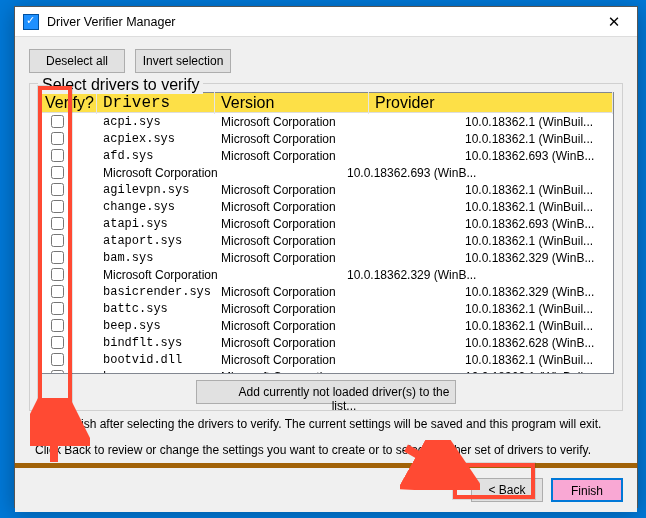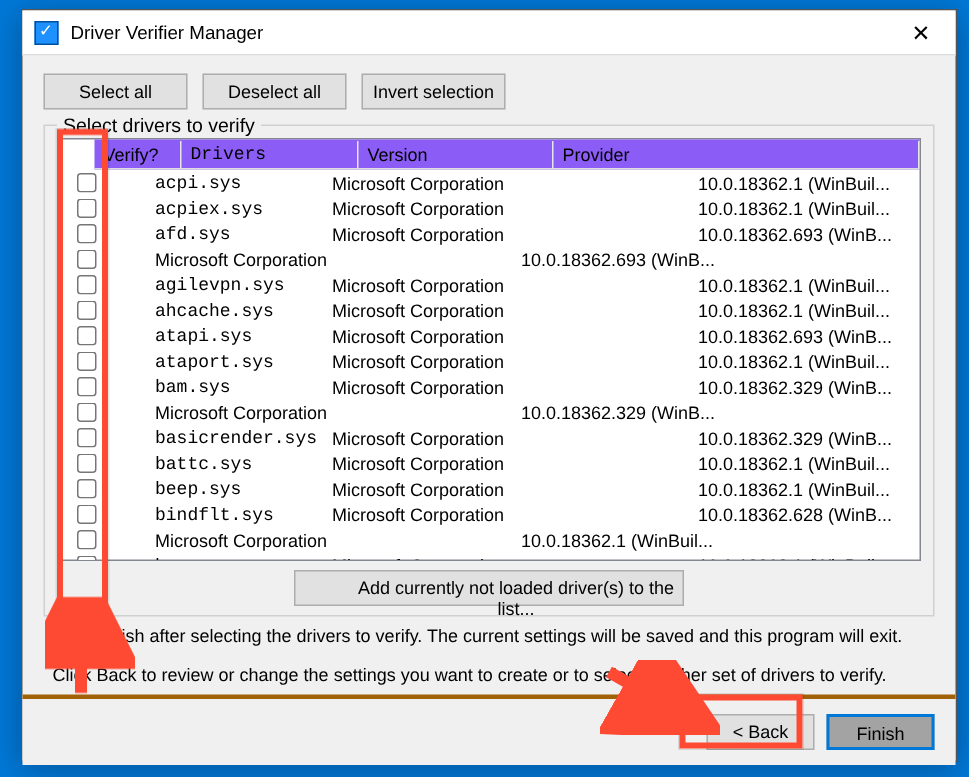--- a/index.html
+++ b/index.html
@@ -76,37 +76,36 @@
     flex: 1;
     display: flex;
     flex-direction: column;
     position: relative;
   }
   .groupbox-label {
     position: absolute;
     top: -8px; left: 8px;
     background: #f0f0f0;
     padding: 0 4px;
-    font-size: 13px;
+    font-size: 16px;
   }
   .list-wrap {
     background: #fff;
     border: 1px solid #828790;
     height: 282px;
     display: flex;
     flex-direction: column;
   }
   .list-header {
     display: flex;
-    background: #8b5cf6;
+    background: #fde047;
     border-bottom: 1px solid #ddd;
-    font-size: 12px;
+    font-size: 16px;
     height: 20px;
     align-items: center;
-    margin-left: 24px;
   }
   .col-hdr { padding: 2px 6px; border-right: 1px solid #e5e5e5; white-space: nowrap; overflow: hidden; }
   .list-body {
     overflow-y: scroll;
     overflow-x: hidden;
     flex: 1;
   }
   .row { display: flex; height: 17px; align-items: center; font-size: 12px; }
   .cell { padding: 0 6px; white-space: nowrap; overflow: hidden; text-overflow: clip; }
   .chk {
@@ -114,31 +113,31 @@
     margin: 0 8px 0 6px;
   }
   .c0 { width: 58px; display: flex; align-items: center; }
   .c1 { width: 118px; font-family: Liberation Mono, monospace; }
   .c2 { width: 244px; }
   .c3 { flex: 1; }
   .addbtn-row { display: flex; justify-content: center; padding: 6px 0 2px 0; }
   .addbtn { width: 260px; height: 24px; padding-left: 36px; }
   .hint { font-size: 12px; margin: 6px 6px; color: #000; }
   .footer {
-    border-top: 3px solid #a16207;
+    border-top: 5px solid #a16207;
     padding: 10px 14px 10px 0;
     display: flex;
     justify-content: flex-end;
     gap: 8px;
     background: #f0f0f0;
   }
   .winbtn { width: 72px; height: 24px; }
   .winbtn.primary {
     border: 2px solid #0078d7;
-    background: #a3a3a3;
+    background: #f9a8d4;
   }
   
   .anno-rect {
     position: absolute;
     border: 4px solid #ff4a33;
     box-shadow: 0 0 0 1px rgba(0,0,0,.1);
     pointer-events: none;
   }
   .anno-arrow {
     position: absolute;
@@ -156,21 +155,20 @@
 
   <div class="titlebar">
     <span class="titlebar-icon"></span>
     <span class="titlebar-title">Driver Verifier Manager</span>
     <span class="titlebar-close">✕</span>
   </div>
 
   <div class="content">
 
     <div class="btn-row">
-      <button class="btn">Select all</button>
       <button class="btn">Deselect all</button>
       <button class="btn">Invert selection</button>
     </div>
 
     <div class="groupbox">
       <span class="groupbox-label">Select drivers to verify</span>
 
       <div class="list-wrap">
         <div class="list-header">
           <div class="col-hdr c0">Verify?</div>
@@ -215,21 +213,21 @@
                 <input type="checkbox" class="chk" style="">
               </div>
               <div class="cell c1">agilevpn.sys</div>
               <div class="cell c2">Microsoft Corporation</div>
               <div class="cell c3">10.0.18362.1 (WinBuil...</div>
             </div>
             <div class="row">
               <div class="cell c0">
                 <input type="checkbox" class="chk" style="">
               </div>
-              <div class="cell c1">ahcache.sys</div>
+              <div class="cell c1">change.sys</div>
               <div class="cell c2">Microsoft Corporation</div>
               <div class="cell c3">10.0.18362.1 (WinBuil...</div>
             </div>
             <div class="row">
               <div class="cell c0">
                 <input type="checkbox" class="chk" style="">
               </div>
               <div class="cell c1">atapi.sys</div>
               <div class="cell c2">Microsoft Corporation</div>
               <div class="cell c3">10.0.18362.693 (WinB...</div>
@@ -286,20 +284,21 @@
                 <input type="checkbox" class="chk" style="">
               </div>
               <div class="cell c1">bindflt.sys</div>
               <div class="cell c2">Microsoft Corporation</div>
               <div class="cell c3">10.0.18362.628 (WinB...</div>
             </div>
             <div class="row">
               <div class="cell c0">
                 <input type="checkbox" class="chk" style="">
               </div>
+              <div class="cell c1">bootvid.dll</div>
               <div class="cell c2">Microsoft Corporation</div>
               <div class="cell c3">10.0.18362.1 (WinBuil...</div>
             </div>
             <div class="row">
               <div class="cell c0">
                 <input type="checkbox" class="chk" style="">
               </div>
               <div class="cell c1">bowser.sys</div>
               <div class="cell c2">Microsoft Corporation</div>
               <div class="cell c3">10.0.18362.1 (WinBuil...</div>

